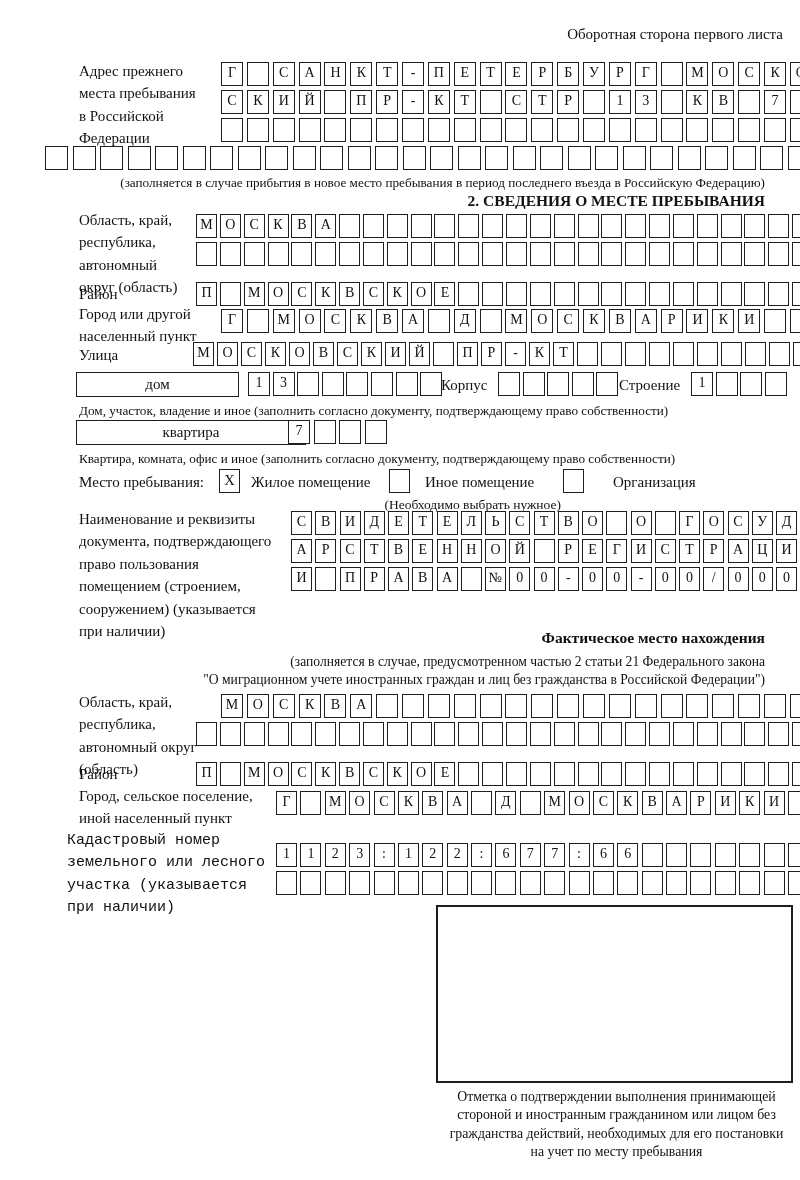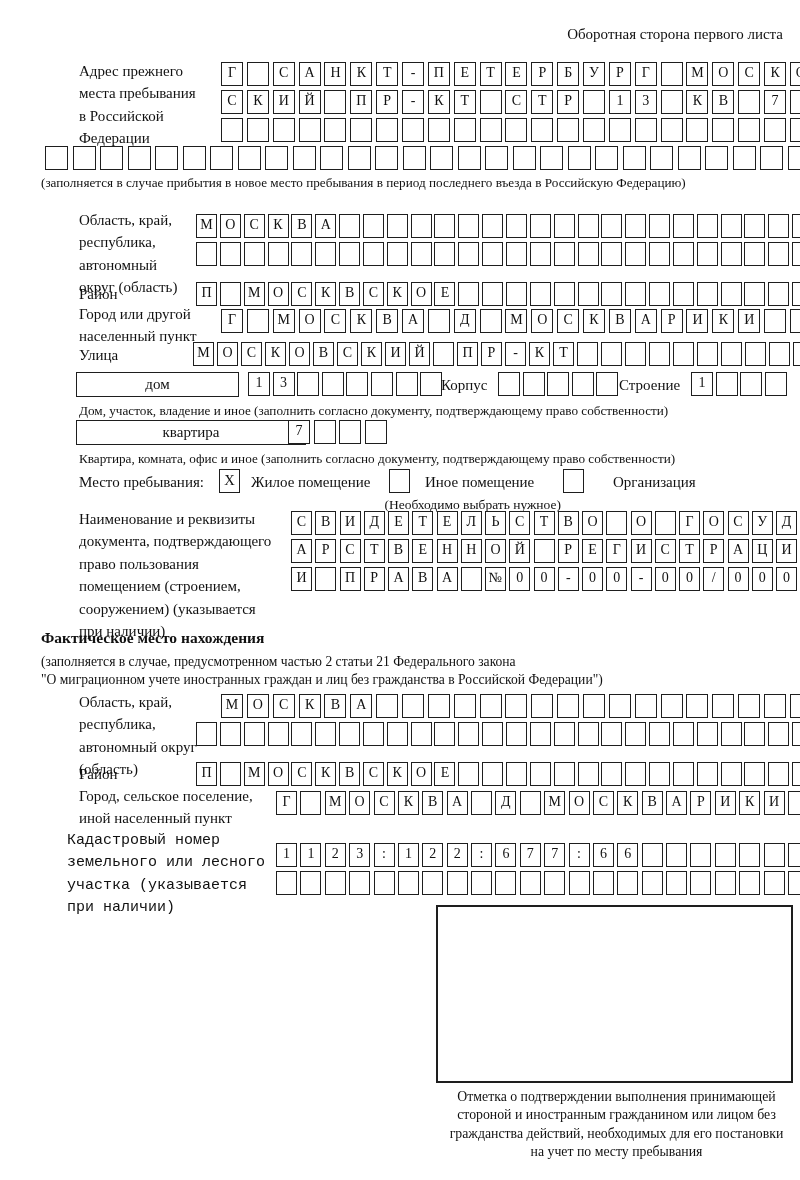--- a/index.html
+++ b/index.html
@@ -21,21 +21,21 @@
   }
   .cells27 .cell{width:21px;}
   .cells29 .cell{width:23px;}
   .cells21 .cell{width:21px;}
   .cells22 .cell{width:21px;}
   .bigbox{
     position:absolute;box-sizing:border-box;border:1.7px solid #1e1e1e;height:25px;
     display:flex;align-items:center;justify-content:center;font-size:15px;background:#fff;
   }
   .footnote{font-size:13.2px;line-height:17px;}
-  .center{left:0;width:712px;text-align:left;}
+  .center{left:12px;width:712px;text-align:right;}
   .bold{font-weight:bold;}
   .chkbox{
     box-sizing:border-box;display:inline-block;width:21px;height:24px;
     border:1.6px solid #1e1e1e;text-align:center;font-size:14.5px;line-height:20.5px;
     vertical-align:middle;background:#fff;
   }
   .stampbox{position:absolute;box-sizing:border-box;border:2px solid #1e1e1e;background:#fff;}
   .caption{font-size:13.8px;line-height:18.3px;text-align:center;}
 </style>
 </head>
@@ -155,20 +155,21 @@
       <span class="cell"></span>
       <span class="cell"></span>
       <span class="cell"></span>
       <span class="cell"></span>
       <span class="cell"></span>
       <span class="cell"></span>
       <span class="cell"></span>
     </div>
   <div class="abs footnote center" style="top:174px;">(заполняется в случае прибытия в новое место пребывания в период последнего въезда в Российскую Федерацию)</div>
 
+  <div class="abs center bold" style="top:192px;font-size:15.5px;">2. СВЕДЕНИЯ О МЕСТЕ ПРЕБЫВАНИЯ</div>
 
   <div class="abs" style="left:38px;top:209px;">
     <div class="lbl">Область, край,</div>
     <div class="lbl">республика,</div>
     <div class="lbl">автономный</div>
     <div class="lbl">округ (область)</div>
   </div>
   <div class="cellrow cells27" style="left:155px;top:214px;width:641px;">
       <span class="cell">М</span>
       <span class="cell">О</span>

